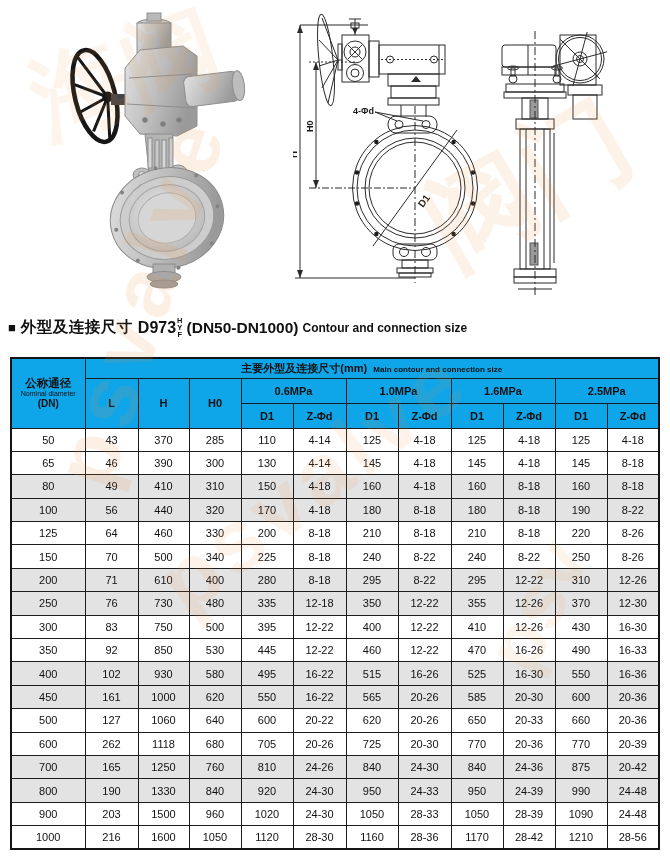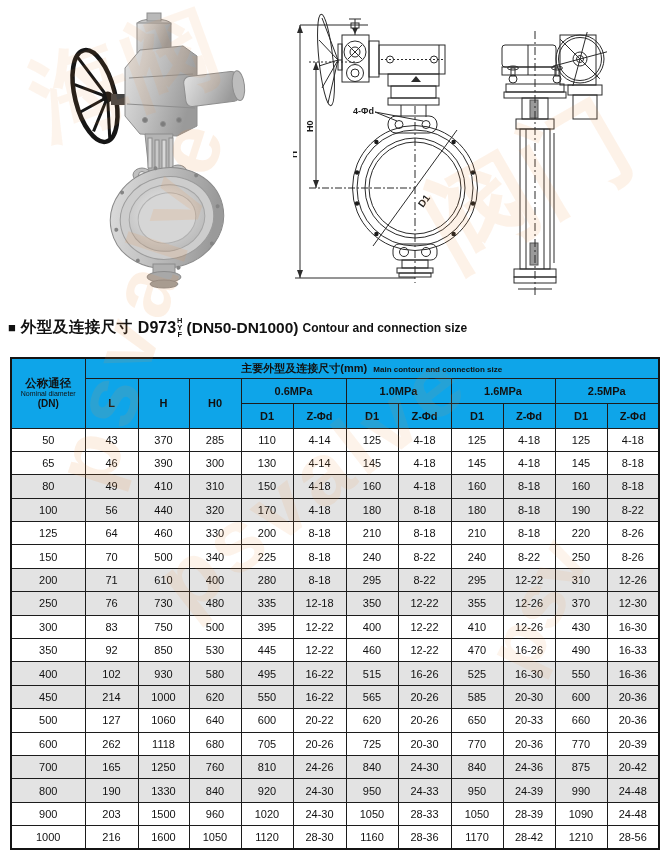--- a/index.html
+++ b/index.html
@@ -488,21 +488,21 @@
         <td>16-22</td>
         <td>515</td>
         <td>16-26</td>
         <td>525</td>
         <td>16-30</td>
         <td>550</td>
         <td>16-36</td>
       </tr>
       <tr class="shaded">
         <td>450</td>
-        <td>214</td>
+        <td>161</td>
         <td>1000</td>
         <td>620</td>
         <td>550</td>
         <td>16-22</td>
         <td>565</td>
         <td>20-26</td>
         <td>585</td>
         <td>20-30</td>
         <td>600</td>
         <td>20-36</td>

